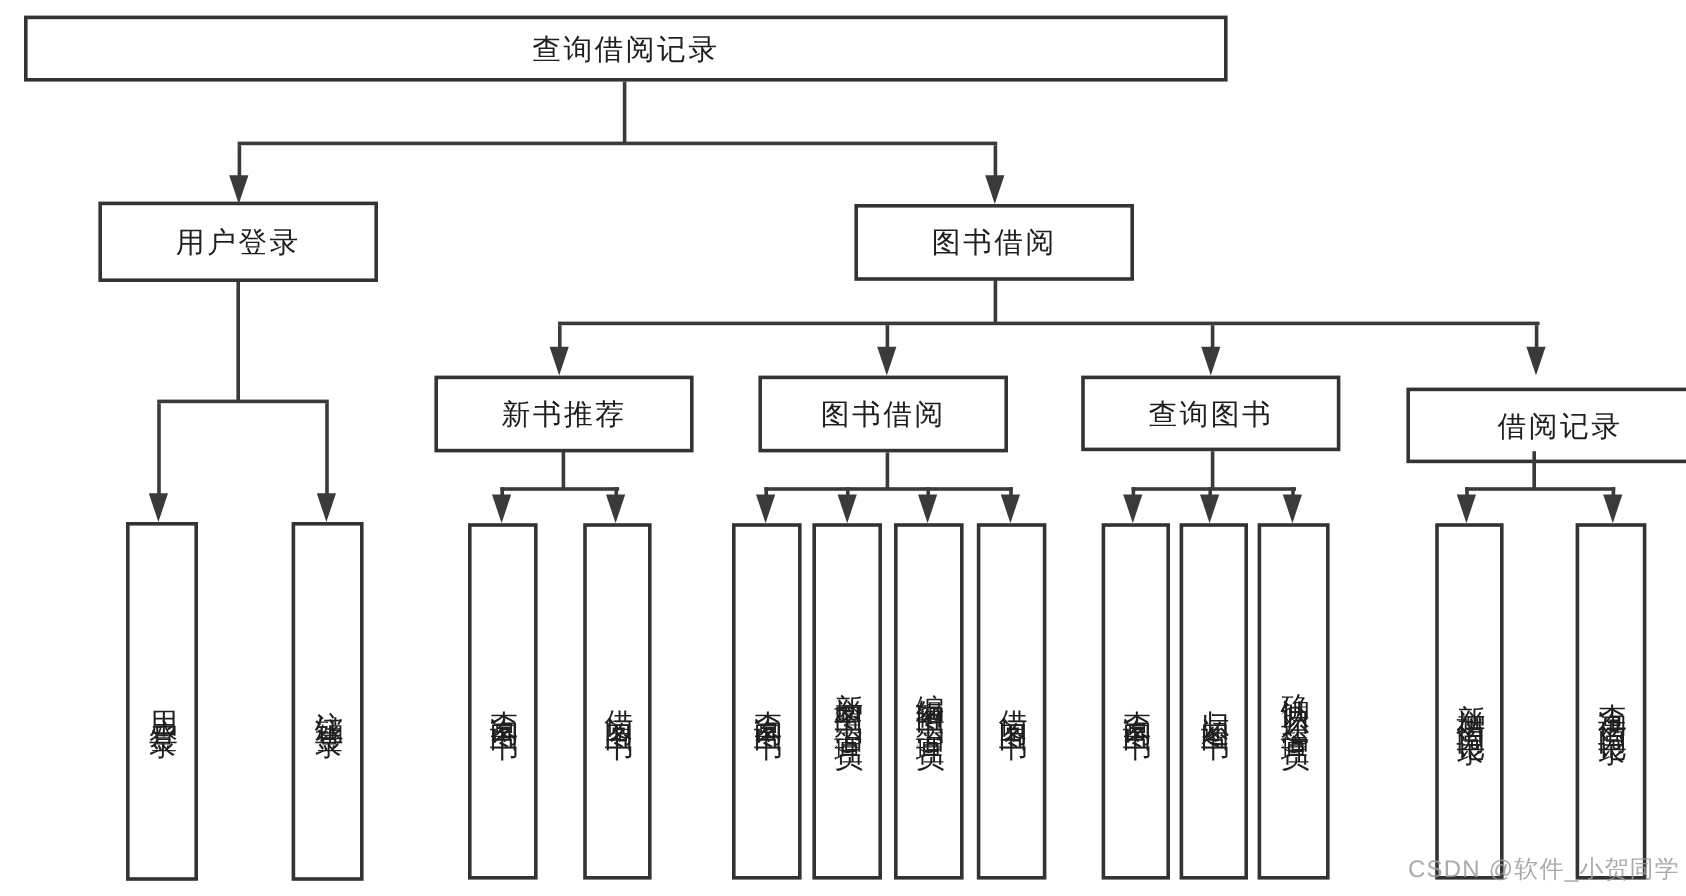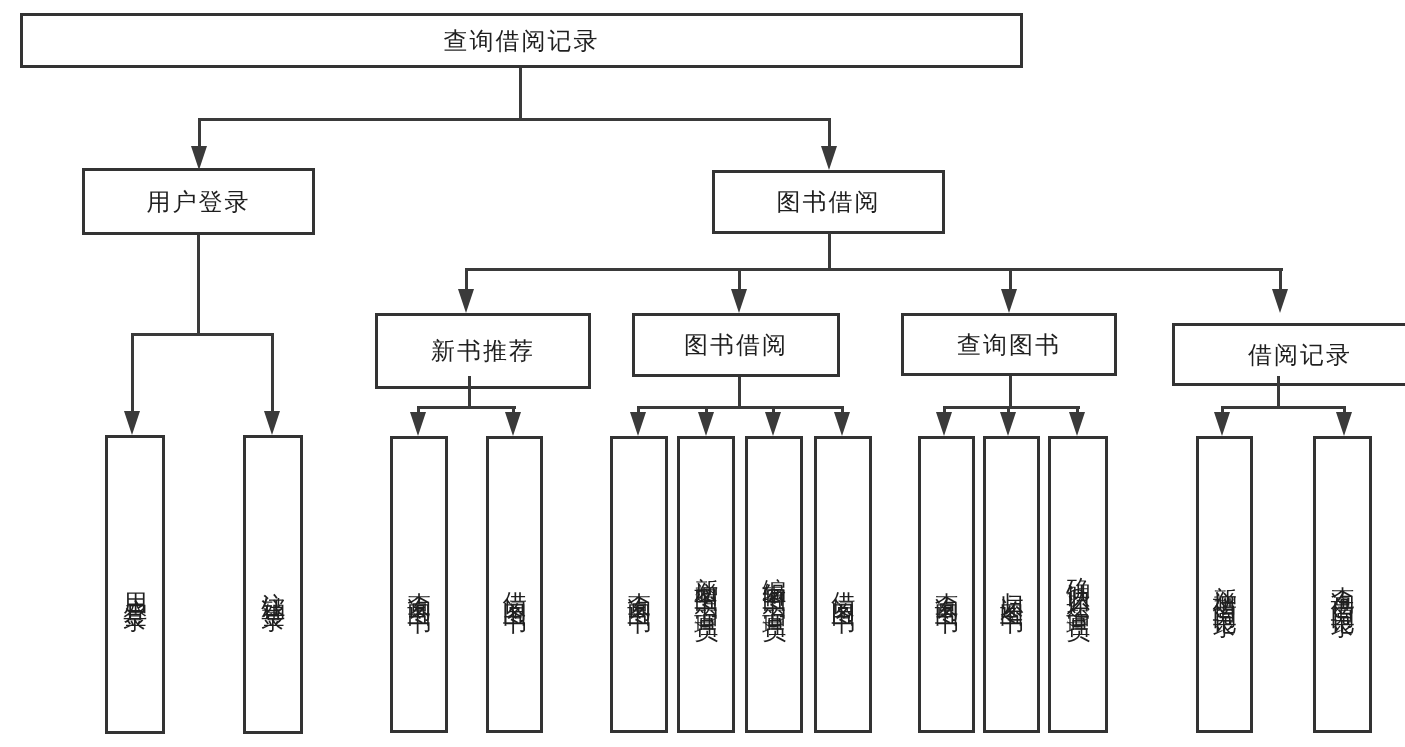--- a/index.html
+++ b/index.html
@@ -61,21 +61,21 @@
     <span class="hlabel">查询借阅记录</span>
   </div>
 
   <div class="node" style="left:82px;top:168px;width:233px;height:67px">
     <span class="hlabel">用户登录</span>
   </div>
   <div class="node" style="left:712px;top:170px;width:233px;height:64px">
     <span class="hlabel">图书借阅</span>
   </div>
 
-  <div class="node" style="left:375px;top:313px;width:216px;height:76px">
+  <div class="node" style="left:362px;top:313px;width:216px;height:64px">
     <span class="hlabel">新书推荐</span>
   </div>
   <div class="node" style="left:632px;top:313px;width:208px;height:64px">
     <span class="hlabel">图书借阅</span>
   </div>
   <div class="node" style="left:901px;top:313px;width:216px;height:63px">
     <span class="hlabel">查询图书</span>
   </div>
   <div class="node" style="left:1172px;top:323px;width:256px;height:63px">
     <span class="hlabel">借阅记录</span>
@@ -180,14 +180,15 @@
     <div class="arrow" style="left:1069px;top:412px"></div>
 
     <div class="vline" style="left:1277px;top:376px;height:32px"></div>
     <div class="hline" style="left:1221px;top:406px;width:125px"></div>
     <div class="vline" style="left:1221px;top:406px;height:8px"></div>
     <div class="arrow" style="left:1214px;top:412px"></div>
     <div class="vline" style="left:1343px;top:406px;height:8px"></div>
     <div class="arrow" style="left:1336px;top:412px"></div>
   </div>
 
+  <div class="watermark">CSDN @软件_小贺同学</div>
 
 </div>
 
 </body></html>

